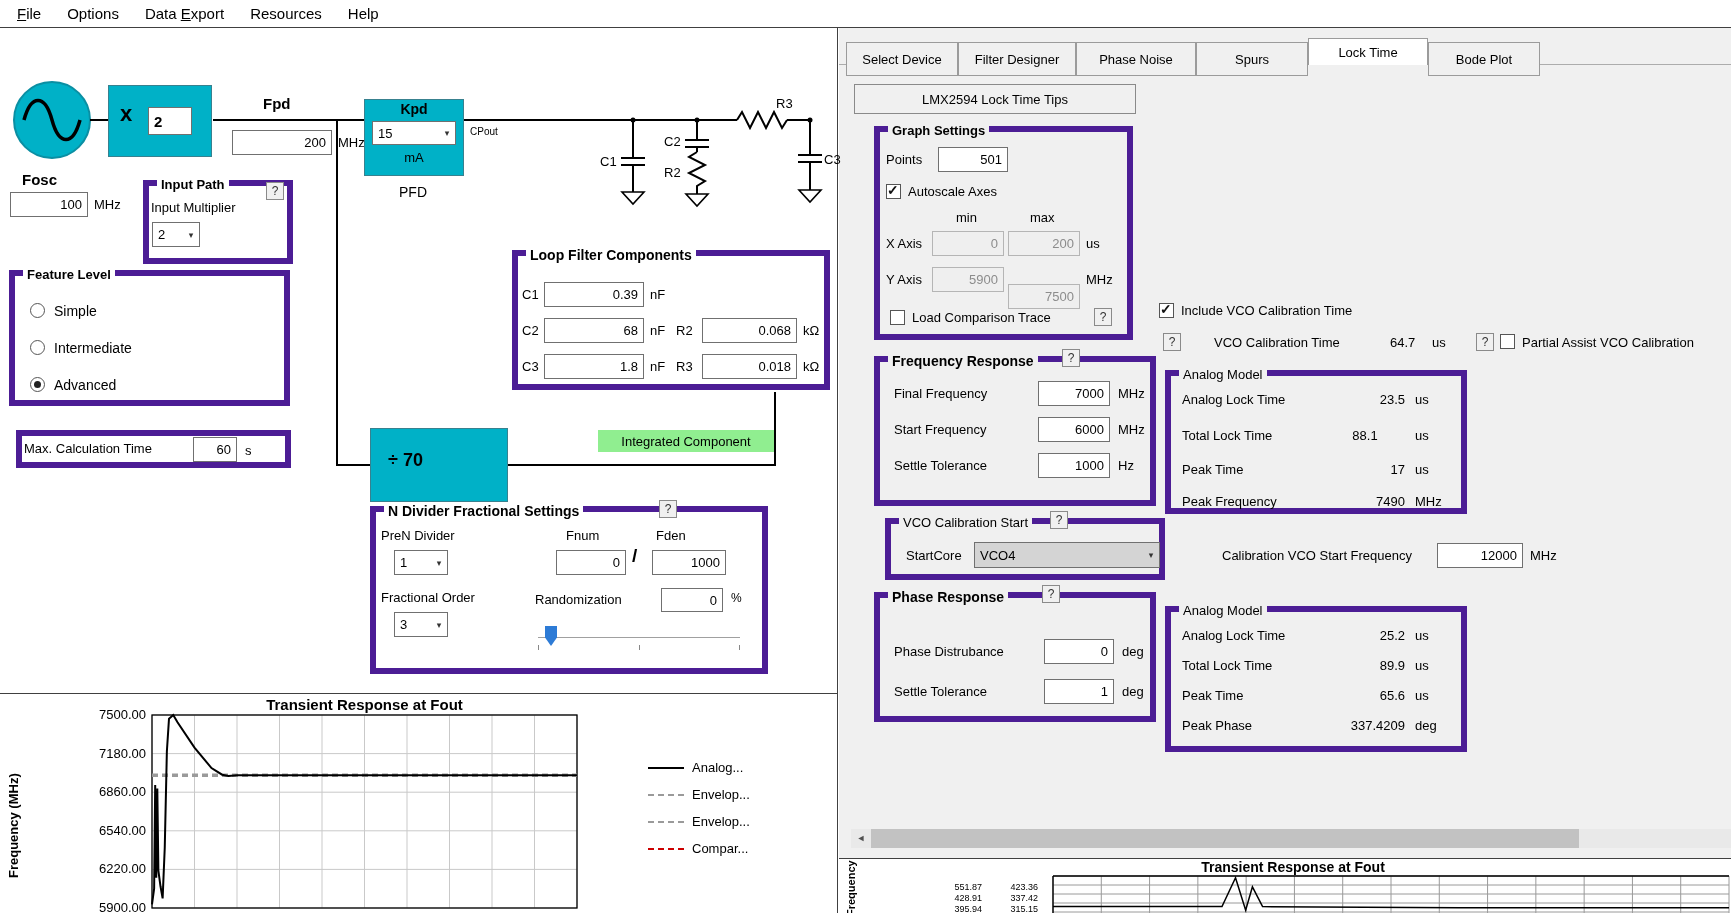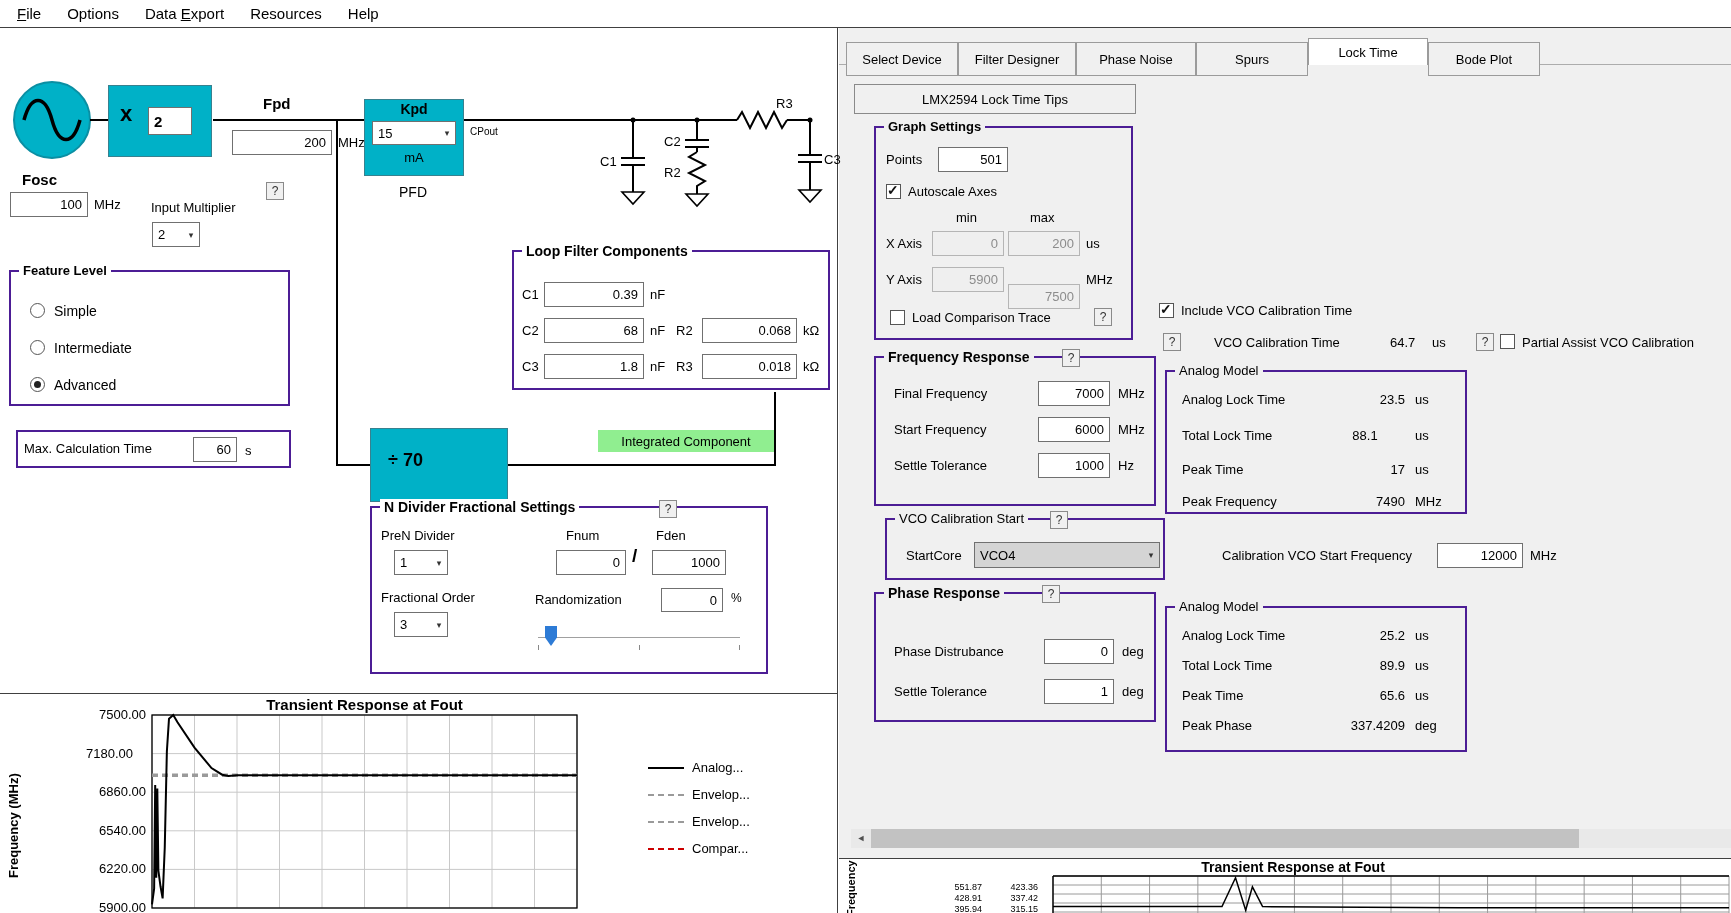--- a/index.html
+++ b/index.html
@@ -13,21 +13,21 @@
   .menu-item { padding:4px 13px; font-size:15px; }
   
   .panel-schematic { position:absolute; left:0; top:28px; width:838px; height:666px; background:#fff; border-right:1px solid #404040; border-bottom:1px solid #404040; }
   .panel-chart { position:absolute; left:0; top:694px; width:838px; height:219px; background:#fff; border-right:1px solid #404040; }
   .panel-right { position:absolute; left:839px; top:28px; width:892px; height:830px; background:#F0F0F0; }
   .panel-mini { position:absolute; left:839px; top:858px; width:892px; height:55px; background:#fff; border-top:1px solid #404040; overflow:hidden; }
   
   .input { position:absolute; background:#fff; border:1px solid #707070; font-family:"Liberation Sans",sans-serif; font-size:13px; text-align:right; padding:2px 5px; height:25px; }
   .input.left { text-align:left; }
   .input.dis { background:#EFEFEF; color:#8C8C8C; border-color:#B5B5B5; }
-  .gbox { position:absolute; border:2px solid #4c1d95; }
+  .gbox { position:absolute; border:6px solid #4c1d95; }
   .gbox-title { position:absolute; top:-9px; left:8px; padding:0 4px; font-size:13px; font-weight:bold; white-space:nowrap; line-height:16px; }
   .gbox-title.n { font-weight:normal; }
   .tw { background:#fff; } .tg { background:#F0F0F0; }
   .help-btn { position:absolute; width:18px; height:18px; background:#F0F0F0; border:1px solid #8A8A8A; font-size:12px; color:#333; text-align:center; line-height:16px; }
   .cb { position:absolute; width:15px; height:15px; background:#fff; border:1px solid #555; }
   .cb .glyph { position:absolute; left:0px; top:-3px; font-size:14px; font-weight:bold; color:#111; }
   .radio { position:absolute; width:15px; height:15px; background:#fff; border:1px solid #555; border-radius:50%; }
   .radio .dot { position:absolute; left:3px; top:3px; width:7px; height:7px; border-radius:50%; background:#222; }
   .dd { position:absolute; background:#fff; border:1px solid #707070; display:flex; align-items:center; }
   .dd .val { flex:1; padding-left:5px; font-size:13px; }
@@ -113,20 +113,23 @@
   <span class="lab" style="left:600px; top:154px;">C1</span>
   <span class="lab" style="left:664px; top:134px;">C2</span>
   <span class="lab" style="left:664px; top:165px;">R2</span>
   <span class="lab" style="left:776px; top:96px;">R3</span>
   <span class="lab" style="left:824px; top:152px;">C3</span>
 
   <span class="lab b" style="left:22px; top:172px; font-size:15px;">Fosc</span>
   <input class="input" style="left: 10px; top: 192px; width: 78px;" value="100">
   <span class="lab" style="left:94px; top:197px;">MHz</span>
 
+  <div class="gbox" style="left:143px; top:180px; width:150px; height:84px;">
+    <span class="gbox-title tw">Input Path</span>
+  </div>
   <div class="help-btn" style="left:266px; top:182px;">?</div>
   <span class="lab" style="left:151px; top:200px;">Input Multiplier</span>
   <div class="dd" style="left:152px; top:222px; width:48px; height:25px;">
     <span class="val">2</span>
     <span class="arr">▾</span>
   </div>
 
   <div class="gbox" style="left:9px; top:270px; width:281px; height:136px;">
     <span class="gbox-title tw">Feature Level</span>
   </div>
@@ -236,21 +239,21 @@
         <span style="display: inline-block; width: 36px; border-top: 2px dashed rgb(154, 154, 154); margin-right: 8px;"></span>
         <span style="font-size: 13px;">Envelop...</span>
       </div>
       <div style="display: flex; align-items: center; height: 27px;">
         <span style="display: inline-block; width: 36px; border-top: 2px dashed rgb(204, 0, 0); margin-right: 8px;"></span>
         <span style="font-size: 13px;">Compar...</span>
       </div>
     </div>
   <div id="tick-layer" class="abs" style="left:0; top:0; width:1731px; height:913px; pointer-events:none;">
       <span class="tick" style="left: 86px; width: 60px; text-align: right; top: 707px;">7500.00</span>
-      <span class="tick" style="left: 86px; width: 60px; top: 745.6px;">7180.00</span>
+      <span class="tick" style="left: 86px; width: 60px; text-align: right; top: 745.6px;">7180.00</span>
       <span class="tick" style="left: 86px; width: 60px; text-align: right; top: 784.2px;">6860.00</span>
       <span class="tick" style="left: 86px; width: 60px; text-align: right; top: 822.8px;">6540.00</span>
       <span class="tick" style="left: 86px; width: 60px; text-align: right; top: 861.4px;">6220.00</span>
       <span class="tick" style="left: 86px; width: 60px; text-align: right; top: 900px;">5900.00</span>
       <span class="tick" style="width: 44px; text-align: center; top: 910px; left: 130px;">0.0</span>
       <span class="tick" style="width: 44px; text-align: center; top: 910px; left: 215px;">40.0</span>
       <span class="tick" style="width: 44px; text-align: center; top: 910px; left: 300px;">80.0</span>
       <span class="tick" style="width: 44px; text-align: center; top: 910px; left: 385px;">120.0</span>
       <span class="tick" style="width: 44px; text-align: center; top: 910px; left: 470px;">160.0</span>
       <span class="tick" style="width: 44px; text-align: center; top: 910px; left: 555px;">200.0</span>

